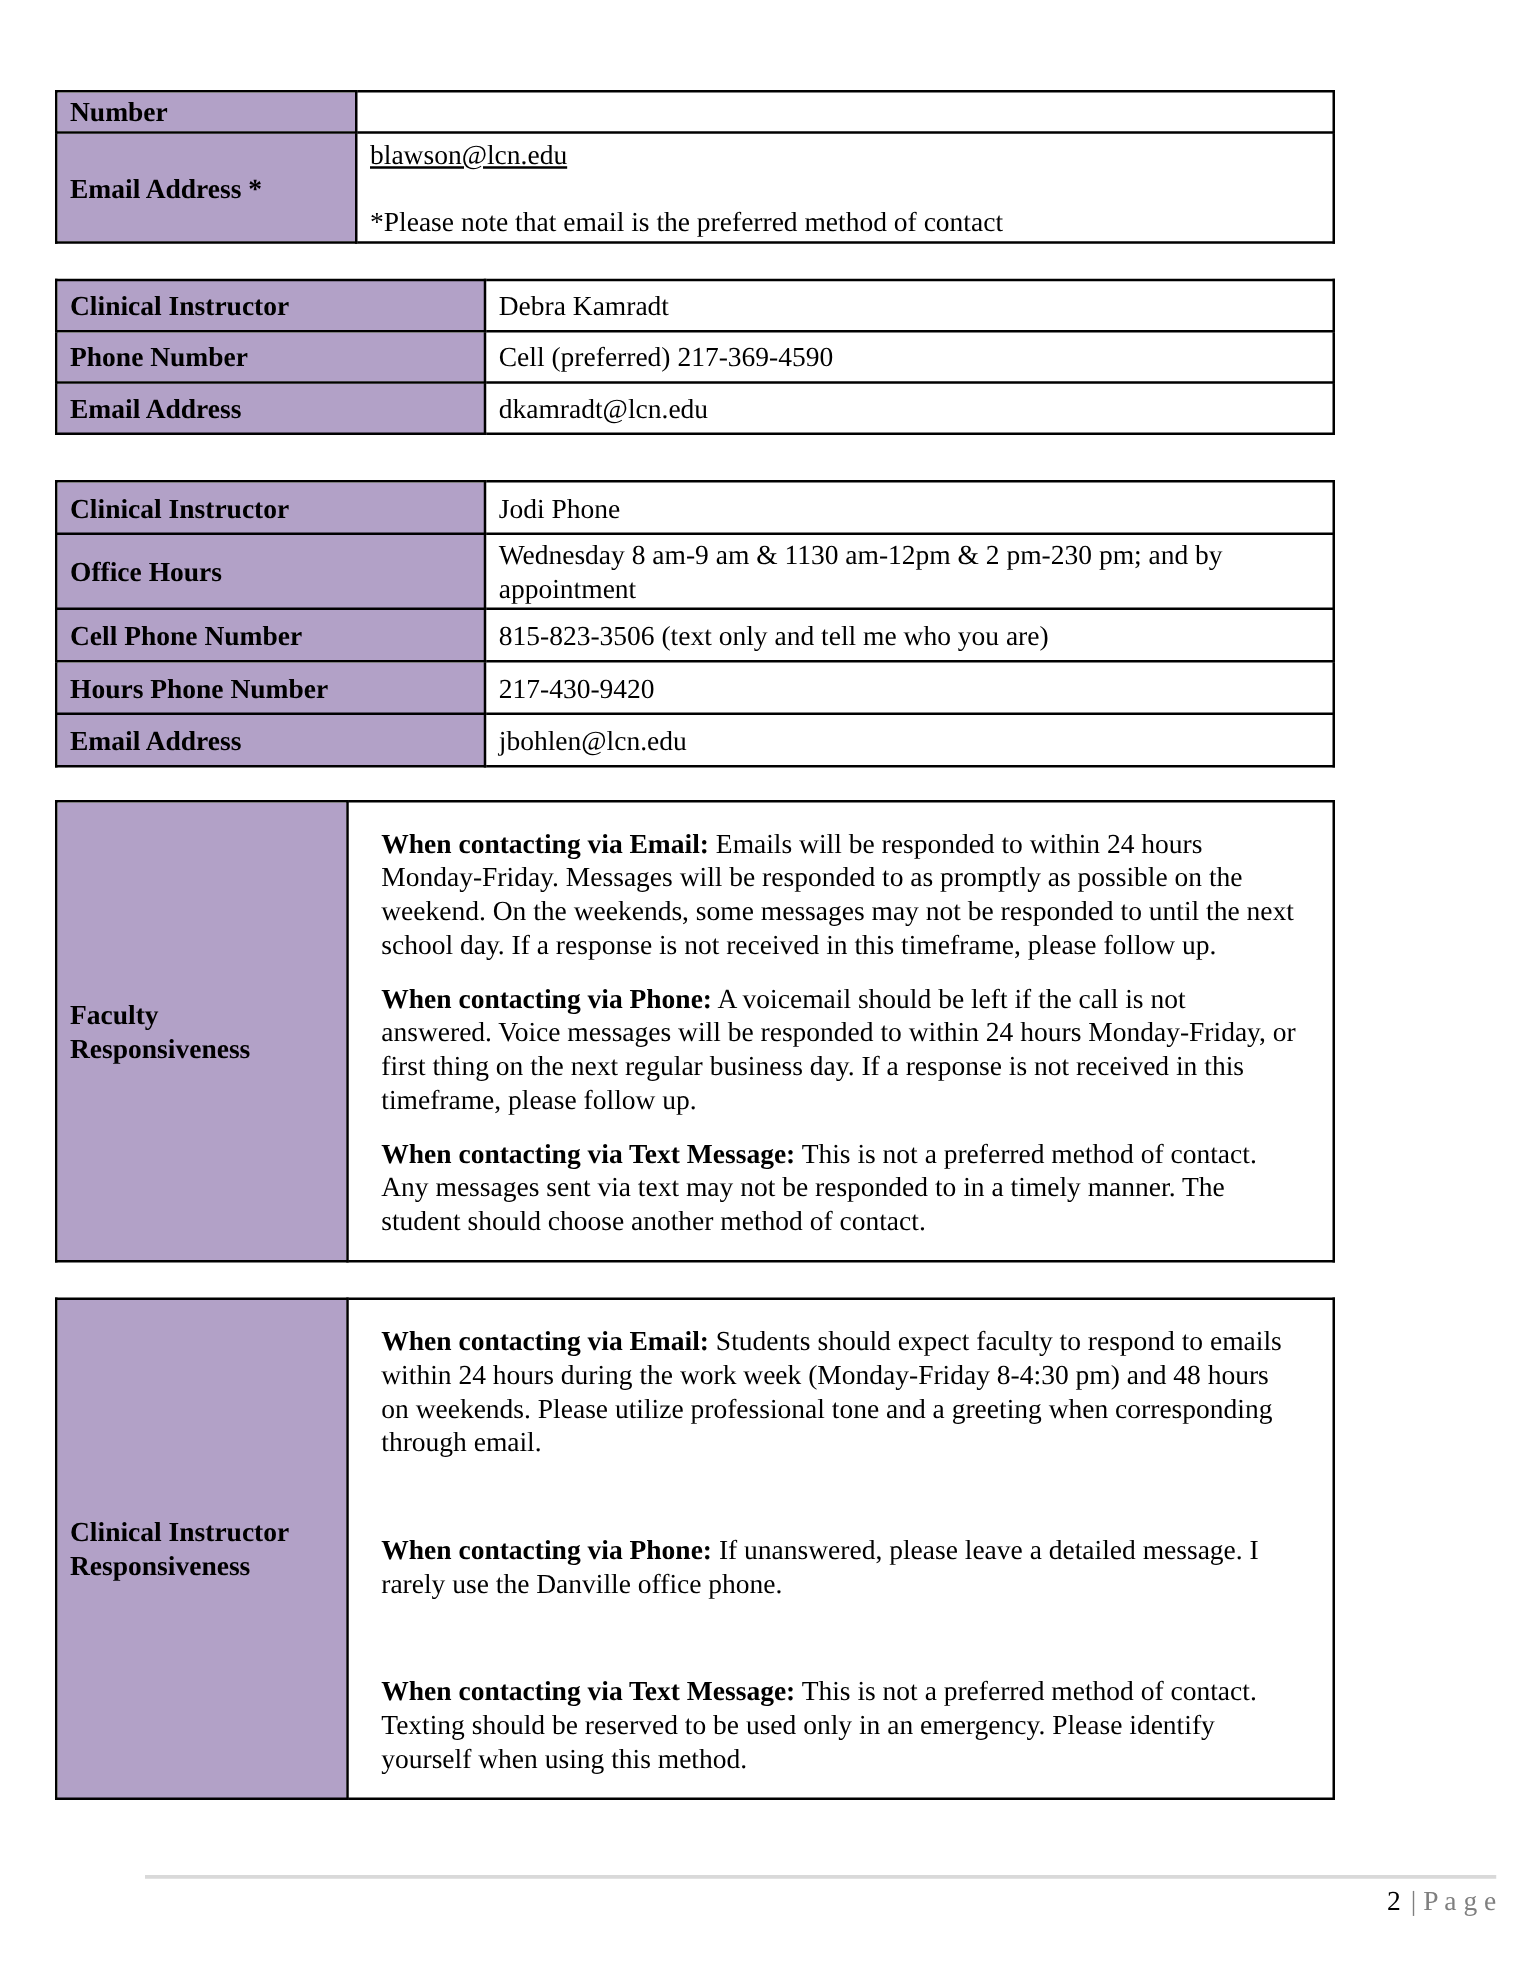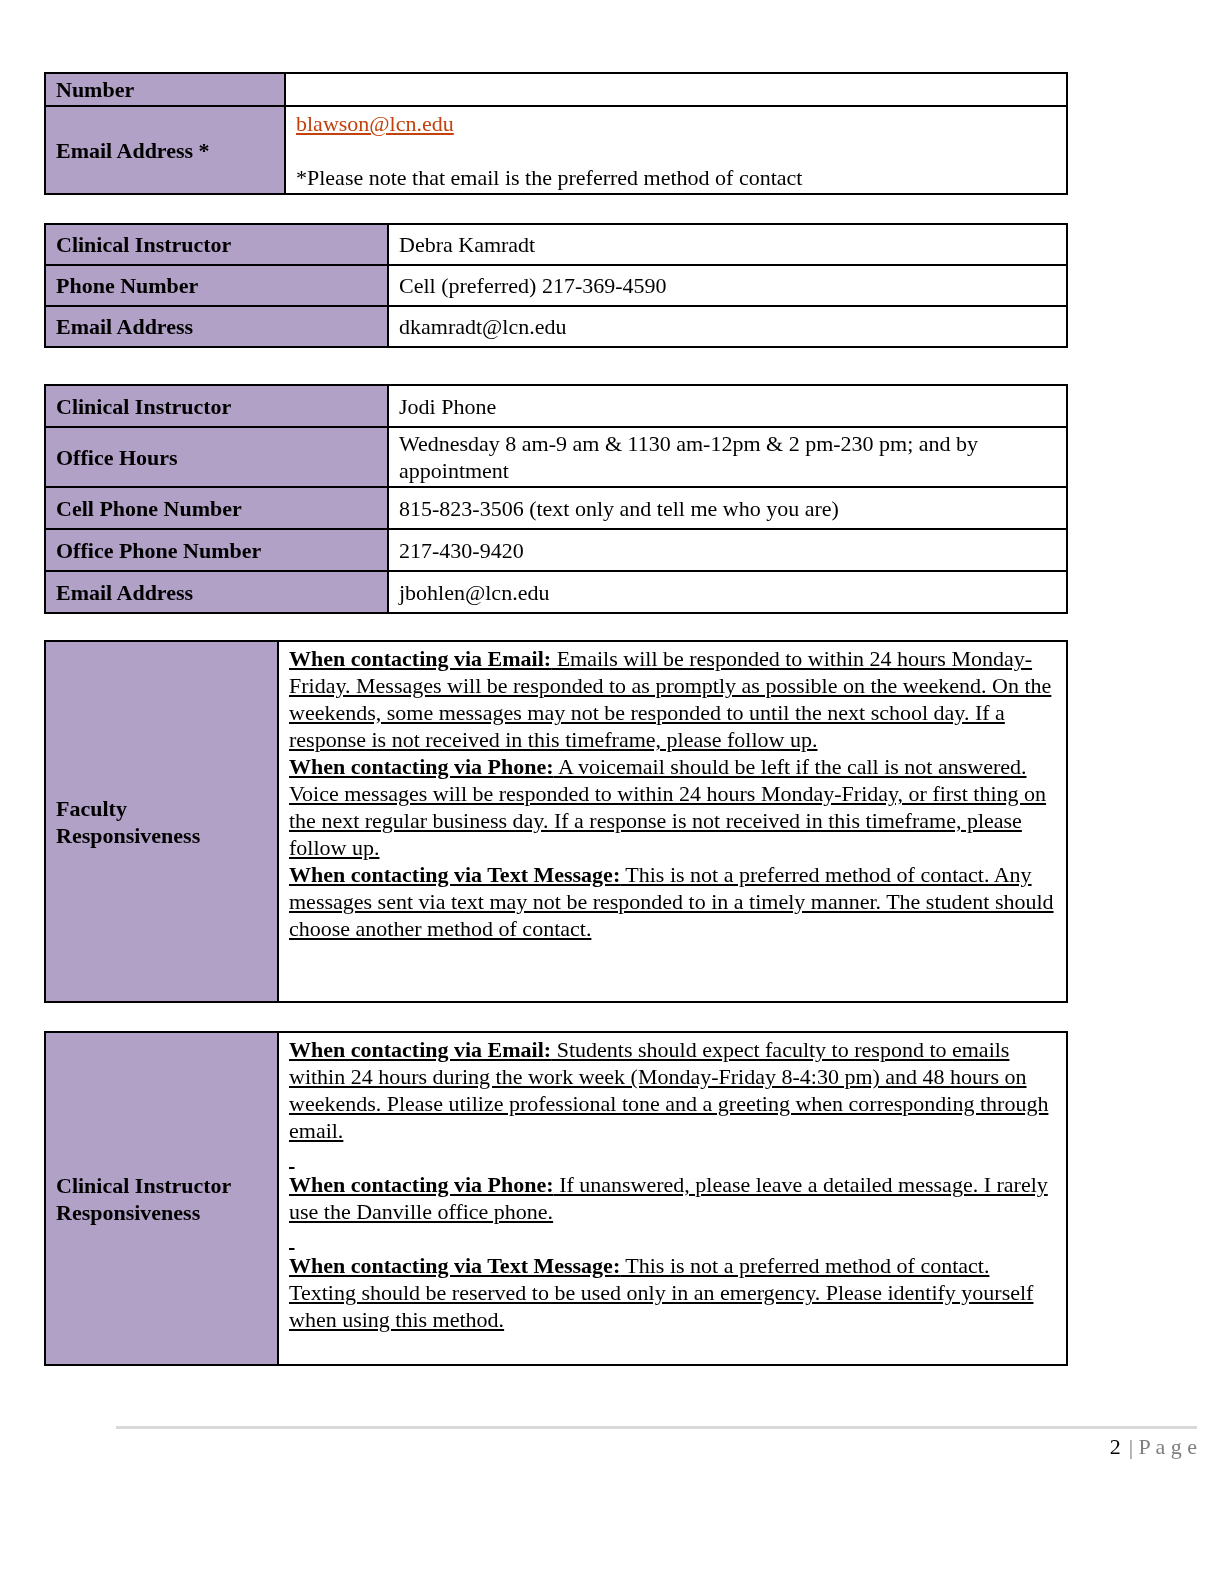--- a/index.html
+++ b/index.html
@@ -22,23 +22,23 @@
   .gap28{margin-top:28px;}
   .gap36{margin-top:36px;}
   .gap26{margin-top:26px;}
   tr.h29{height:29px;}
   tr.h83{height:83px;}
   tr.h41{height:41px;}
   tr.h42{height:42px;}
   tr.h56{height:56px;margin-top:12px;}
   tr.h361{height:361px;}
   tr.h333{height:333px;}
-  a.link{color:#c2410c;text-decoration:underline;cursor:pointer;}
+  a.link{color:#000000;text-decoration:underline;cursor:pointer;}
   .blankline{height:27px;}
-  p.para{margin:0;text-decoration:underline;}
+  p.para{margin:16px;}
   .footer{margin-left:72px;width:1081px;margin-top:60px;}
   .footer-rule{height:3px;background:#d9d9d9;}
   .footer-text{text-align:right;margin-top:4px;font-size:22px;}
   .footer-text .num{color:#000;}
   .footer-text .rest{color:#7f7f7f;margin-left:8px;}
 </style>
 </head>
 <body>
 
 <div class="doc">
@@ -97,21 +97,21 @@
     </tr>
     <tr class="h56">
       <td class="lbl">Office Hours</td>
       <td>Wednesday 8 am-9 am &amp; 1130 am-12pm &amp; 2 pm-230 pm; and by appointment</td>
     </tr>
     <tr class="h42">
       <td class="lbl">Cell Phone Number</td>
       <td>815-823-3506 (text only and tell me who you are)</td>
     </tr>
     <tr class="h42">
-      <td class="lbl">Office Phone Number</td>
+      <td class="lbl">Hours Phone Number</td>
       <td>217-430-9420</td>
     </tr>
     <tr class="h42">
       <td class="lbl">Email Address</td>
       <td>jbohlen@lcn.edu</td>
     </tr>
   </tbody>
     </table>
 
   <table class="tbl gap26">

